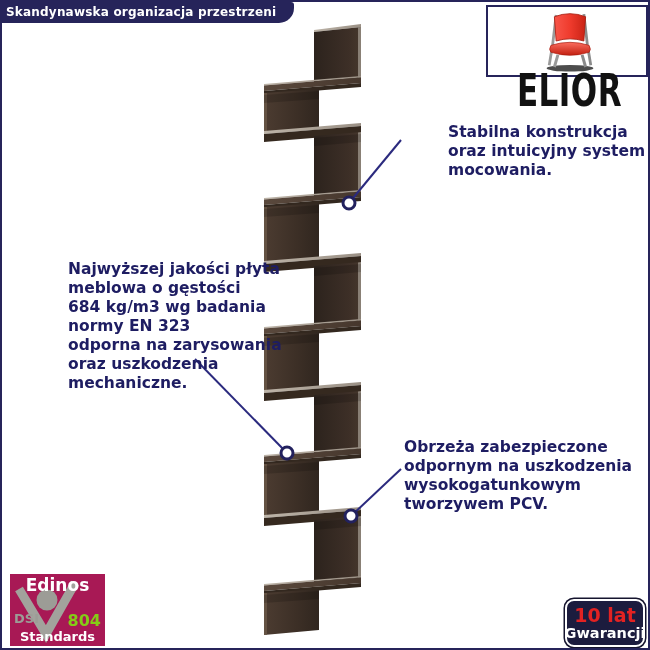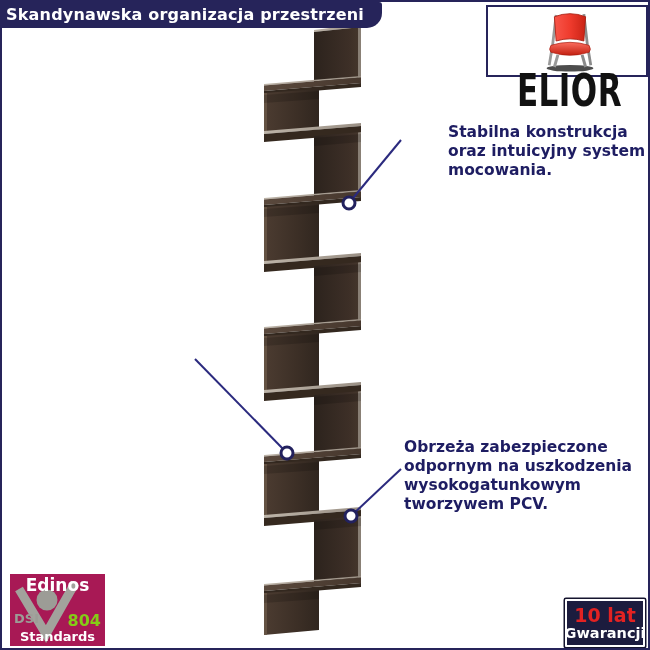--- a/index.html
+++ b/index.html
@@ -4,21 +4,21 @@
 <style>
   html,body{margin:0;padding:0;background:#fff;}
   .page{
     position:relative;width:650px;height:650px;background:#fff;
     box-sizing:border-box;border:2px solid #26245a;overflow:hidden;
     font-family:"DejaVu Sans","Liberation Sans",sans-serif;
   }
   
   .banner{
     position:absolute;top:0;left:0;z-index:5;
-    background:#26245a;color:#fff;font-weight:bold;font-size:16px;
+    background:#26245a;color:#fff;font-weight:bold;font-size:12px;
     padding:3px 18px 4px 4px;border-bottom-right-radius:15px;border-top-right-radius:3px;
     letter-spacing:0.2px;
   }
   
   .logo-box{
     position:absolute;top:3px;left:484px;width:162px;height:72px;z-index:5;
     background:#fff;border:2px solid #26245a;box-sizing:border-box;
     display:flex;align-items:center;flex-direction:column;
   }
   .logo-box .chair{margin:2px 0 0 6px;flex:0 0 auto;}
@@ -49,21 +49,21 @@
   }
   .edinos-dsi{position:absolute;left:4px;top:37px;color:#9c9c96;font-weight:bold;font-size:13px;z-index:2;text-align:right;}
   .edinos-804{position:absolute;right:4px;top:37px;color:#84cc16;font-weight:bold;font-size:16px;z-index:2;}
   .edinos-standards{
     position:absolute;bottom:2px;left:0;right:0;text-align:center;
     color:#fff;font-weight:bold;font-size:13px;z-index:2;
   }
   
   .warranty{
     position:absolute;left:563px;top:597px;width:80px;height:48px;z-index:5;
-    background:#1c1c3e;border:2px solid #fff;border-radius:1px;
+    background:#1c1c3e;border:2px solid #fff;border-radius:9px;
     box-shadow:0 0 0 1.5px #15142e;box-sizing:border-box;
     display:flex;flex-direction:column;align-items:center;justify-content:center;
   }
   .warranty-duration{color:#e32222;font-weight:bold;font-size:19px;line-height:20px;}
   .warranty-label{color:#fff;font-weight:bold;font-size:14.5px;line-height:16px;}
 </style>
 </head>
 <body>
 
 <div class="page">
@@ -201,20 +201,27 @@
       <path d="M16,52 L12,66" stroke="#9a9a9a" stroke-width="3.4" fill="none"></path>
       <path d="M44,52 L48,66" stroke="#8b8b8b" stroke-width="3.4" fill="none"></path>
       <path d="M8,41 Q30,34 52,41 Q55,46 52,49 Q30,56 8,49 Q5,46 8,41 Z" fill="url(#chairSeat)" stroke="#a81d10" stroke-width="0.8"></path>
     </svg>
     <span class="logo-brand">ELIOR</span>
   </div>
 
   <div class="ann ann-stability">Stabilna konstrukcja
 oraz intuicyjny system
 mocowania.</div>
+  <div class="ann ann-board">Najwyższej jakości płyta
+meblowa o gęstości
+684 kg/m3 wg badania
+normy EN 323
+odporna na zarysowania
+oraz uszkodzenia
+mechaniczne.</div>
   <div class="ann ann-edges">Obrzeża zabezpieczone
 odpornym na uszkodzenia
 wysokogatunkowym
 tworzywem PCV.</div>
 
   <div class="edinos">
     <svg width="74" height="72" viewBox="0 0 74 72">
       <polyline points="9,15 36,60 65,9" fill="none" stroke="#a2a29c" stroke-width="9"></polyline>
       <circle cx="37" cy="26" r="10.5" fill="#9c9c96"></circle>
     </svg>

